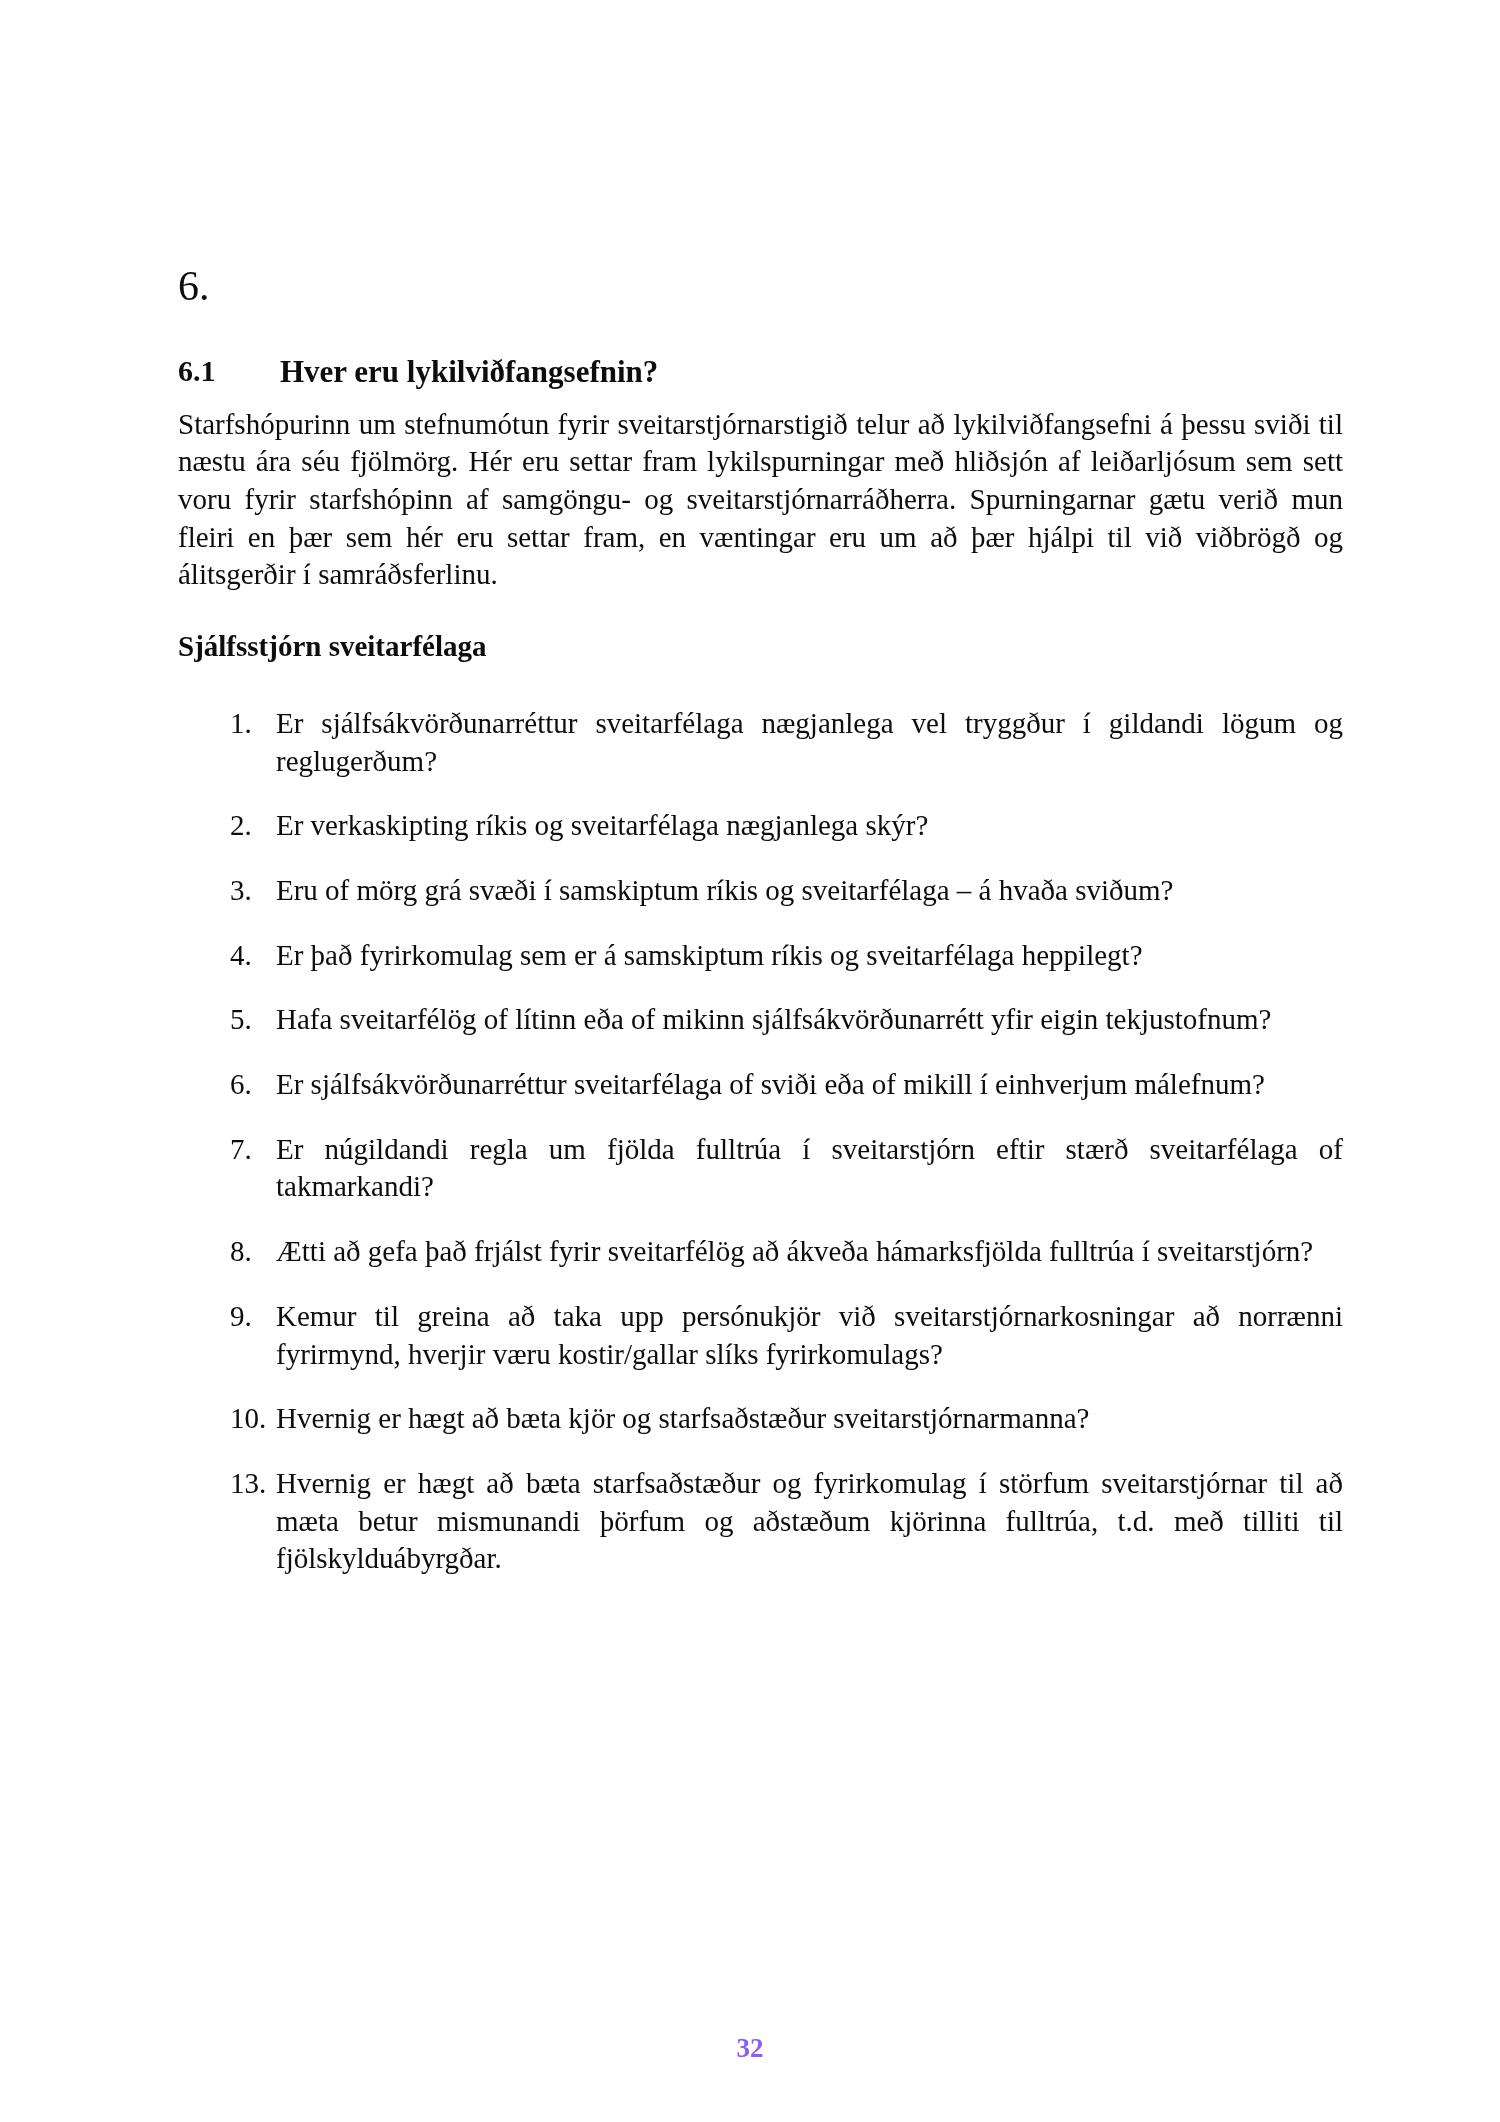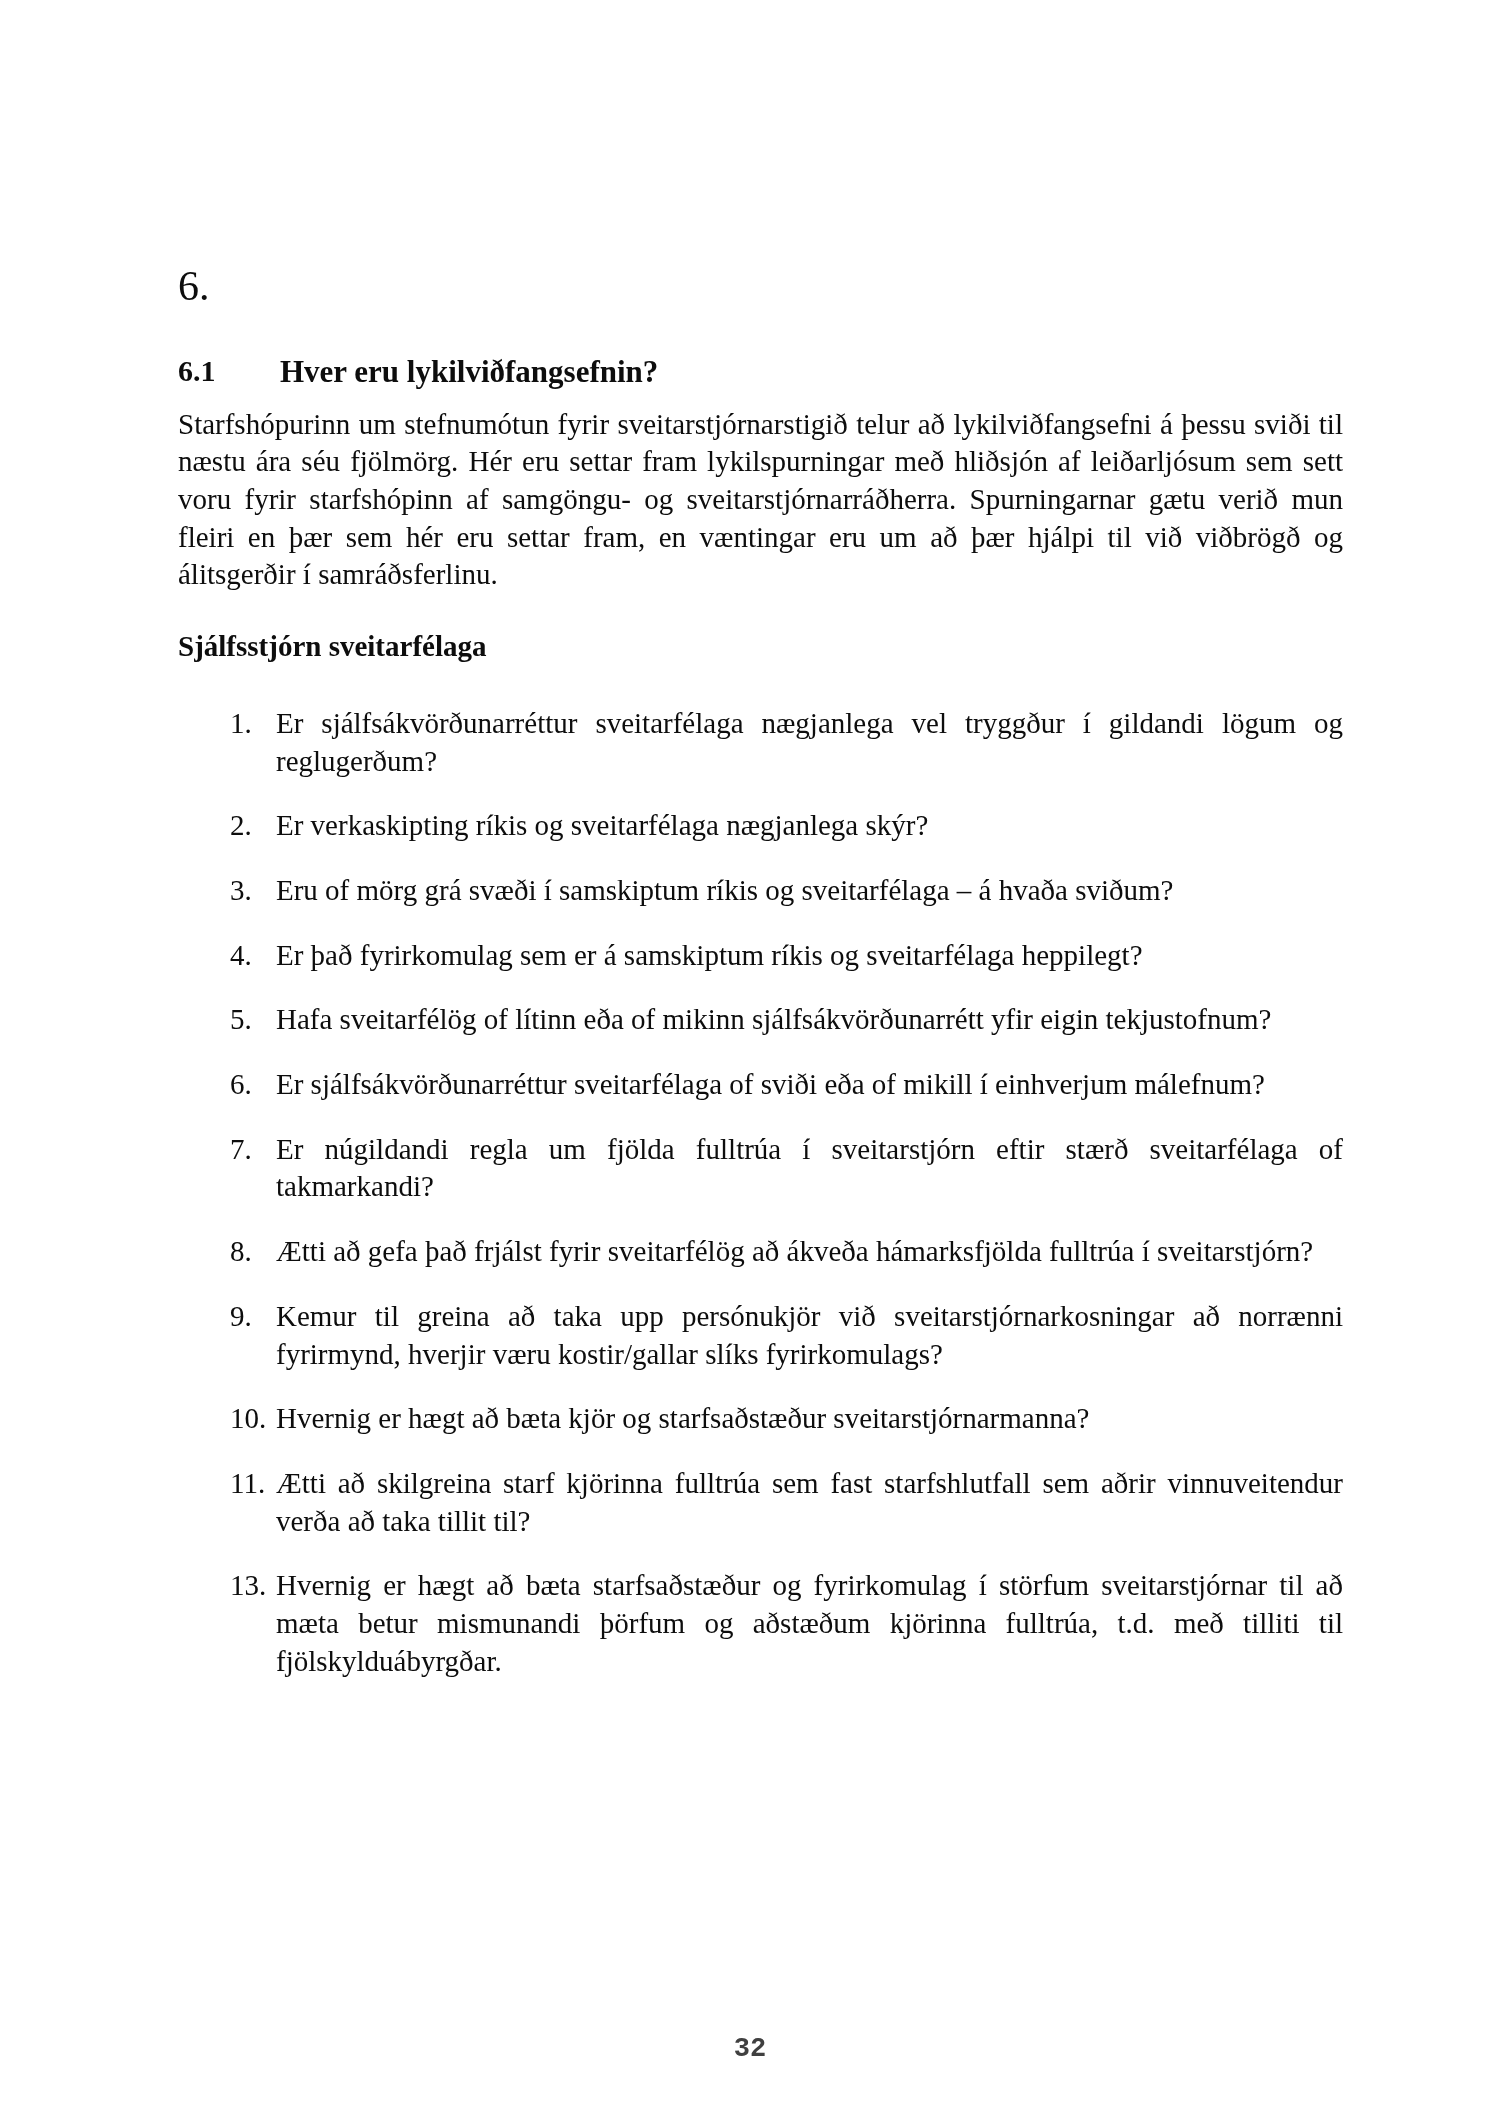--- a/index.html
+++ b/index.html
@@ -84,24 +84,24 @@
     line-height: 1.3;
     text-align: justify;
   }
   
   .page-number {
     position: absolute;
     bottom: 58px;
     left: 0;
     width: 100%;
     text-align: center;
-    font-family: Liberation Mono, monospace;
+    font-family: Liberation Serif, serif;
     font-weight: 700;
     font-size: 27px;
-    color: #404040;
+    color: #8b5cf6;
   }
 </style>
 </head>
 <body>
 
 <div class="page">
 
   <div class="chapter">
     <div class="chapter-num">6.</div>
   </div>
@@ -154,24 +154,20 @@
     </div>
     <div class="qitem">
       <div class="qnum">9.</div>
       <div class="qtext">Kemur til greina að taka upp persónukjör við sveitarstjórnarkosningar að norrænni fyrirmynd, hverjir væru kostir/gallar slíks fyrirkomulags?</div>
     </div>
     <div class="qitem">
       <div class="qnum">10.</div>
       <div class="qtext">Hvernig er hægt að bæta kjör og starfsaðstæður sveitarstjórnarmanna?</div>
     </div>
     <div class="qitem">
-      <div class="qnum">11.</div>
-      <div class="qtext">Ætti að skilgreina starf kjörinna fulltrúa sem fast starfshlutfall sem aðrir vinnuveitendur verða að taka tillit til?</div>
-    </div>
-    <div class="qitem">
       <div class="qnum">13.</div>
       <div class="qtext">Hvernig er hægt að bæta starfsaðstæður og fyrirkomulag í störfum sveitarstjórnar til að mæta betur mismunandi þörfum og aðstæðum kjörinna fulltrúa, t.d. með tilliti til fjölskylduábyrgðar.</div>
     </div>
   </div>
 
   <div class="page-number">32</div>
 
 </div>
 
 </body></html>

